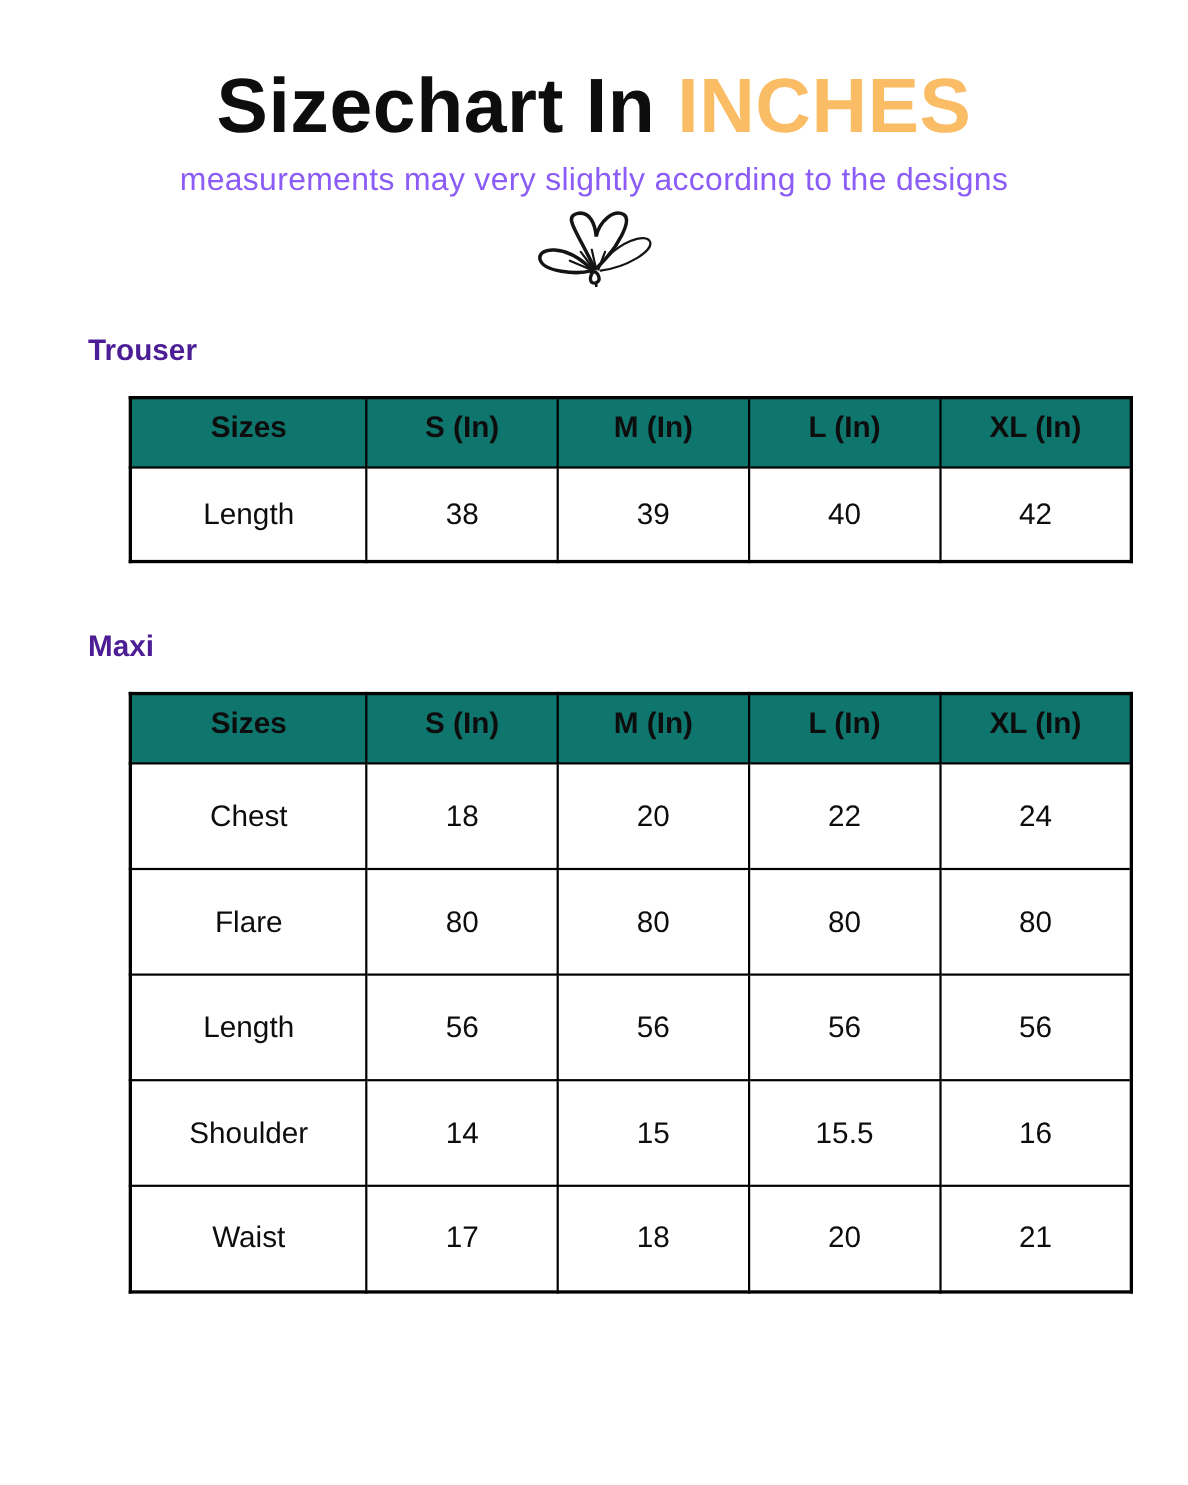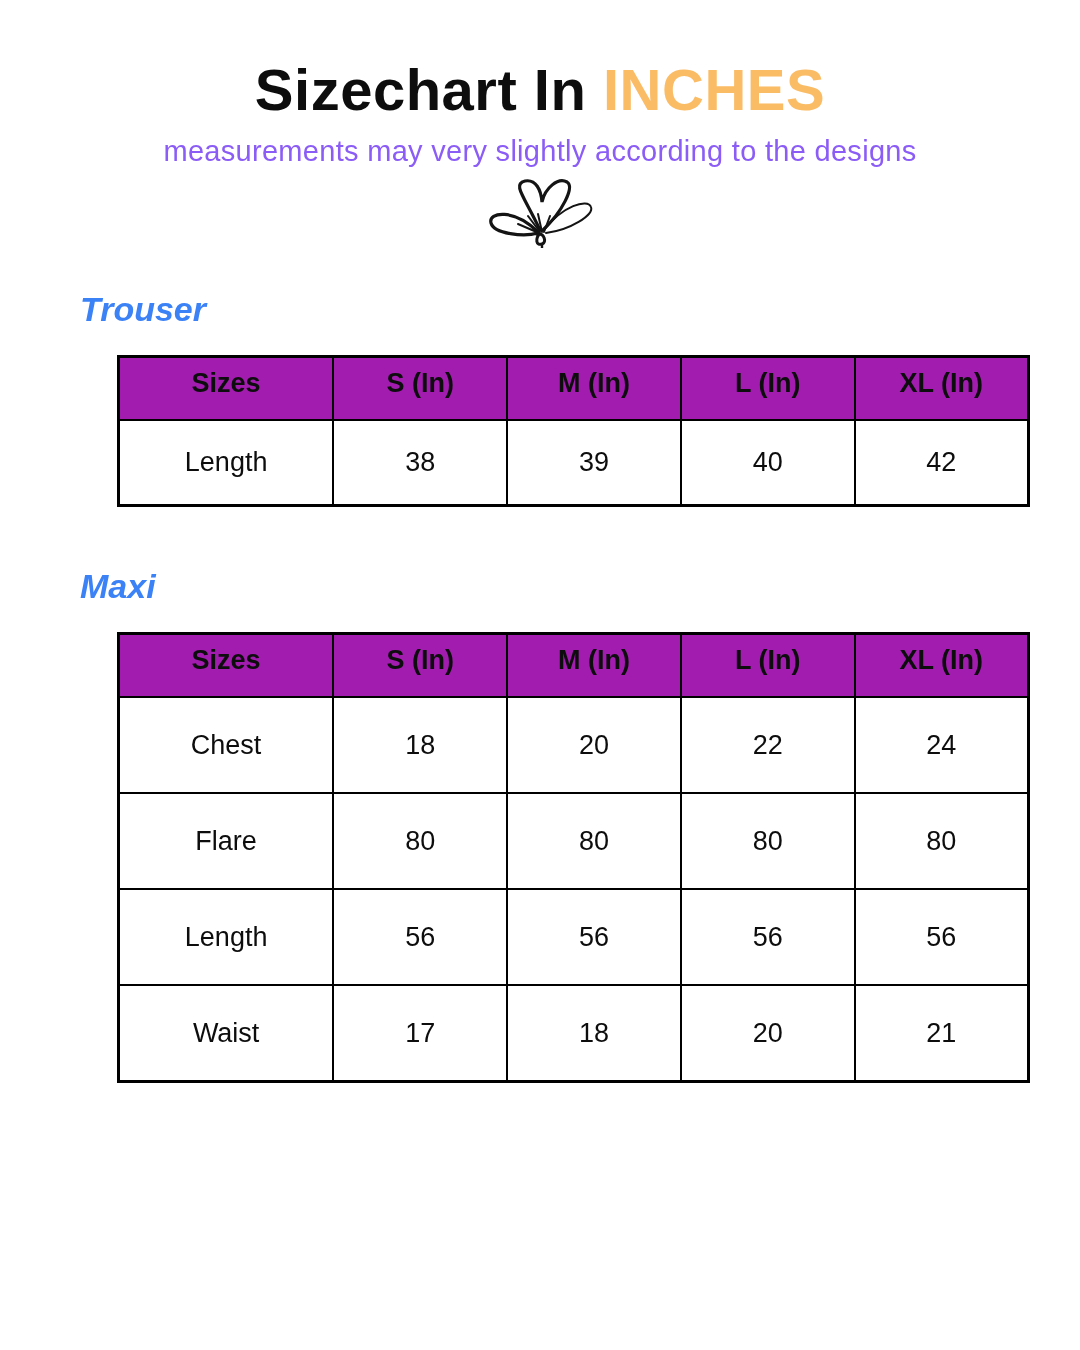--- a/index.html
+++ b/index.html
@@ -6,56 +6,55 @@
   html,body { width:1080px; height:1350px; }
   body {
     background:#ffffff;
     font-family:"Liberation Sans", sans-serif;
     color:#0d0d0d;
     overflow:hidden;
   }
   .title {
     margin-top:60px;
     text-align:center;
-    font-size:58px;
+    font-size:70px;
     font-weight:800;
     letter-spacing:0.5px;
     line-height:1.05;
     color:#0d0d0d;
     white-space:nowrap;
   }
   .title .accent { color:#FBBC66; }
   .subtitle {
     margin-top:14px;
     text-align:center;
     font-size:29px;
     font-weight:400;
     letter-spacing:0.3px;
     color:#8b5cf6;
   }
   .butterfly-wrap { text-align:center; margin-top:2px; height:78px; }
   .section-heading {
     margin:42px 0 0 80px;
-    font-size:34px;
+    font-size:27px;
     font-weight:700;
-    color:#3b82f6;
-    font-style:italic;
+    color:#4c1d95;
   }
   .section-heading.maxi { margin-top:60px; }
   table {
     border-collapse:collapse;
     table-layout:fixed;
     width:913px;
     margin:26px 0 0 117px;
     border:3px solid #000;
   }
   col.c-label { width:23.6%; }
   col.c-size  { width:19.1%; }
   th {
-    background:#a21caf;
+    background:#0f766e;
     height:64px;
     font-size:27px;
     font-weight:700;
     border:2px solid #000;
     text-align:center;
     vertical-align:middle;
     padding-bottom:10px;
   }
   td {
     height:85px;
@@ -156,20 +155,27 @@
       <td>80</td>
     </tr>
     <tr>
       <td>Length</td>
       <td>56</td>
       <td>56</td>
       <td>56</td>
       <td>56</td>
     </tr>
     <tr>
+      <td>Shoulder</td>
+      <td>14</td>
+      <td>15</td>
+      <td>15.5</td>
+      <td>16</td>
+    </tr>
+    <tr>
       <td>Waist</td>
       <td>17</td>
       <td>18</td>
       <td>20</td>
       <td>21</td>
     </tr>
   </tbody>
 </table>
 
 </body></html>

